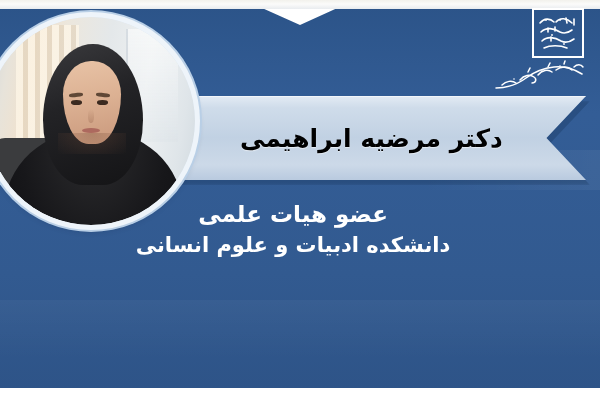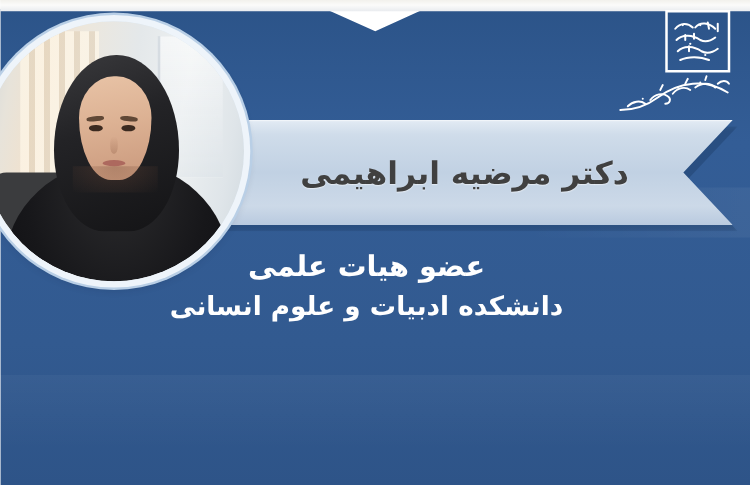--- a/index.html
+++ b/index.html
@@ -122,21 +122,21 @@
   }
   .ribbon-title {
     position: absolute;
     right: 26px;
     left: 70px;
     top: 0;
     height: 84px;
     display: flex;
     align-items: center;
     justify-content: flex-end;
-    color: #404040;
+    color: #000000;
     font-size: 25px;
     font-weight: bold;
     letter-spacing: 0px;
     white-space: nowrap;
     text-shadow: 0 1px 1px rgba(255,255,255,0.55);
   }
 
   
   .portrait {
     position: absolute;

